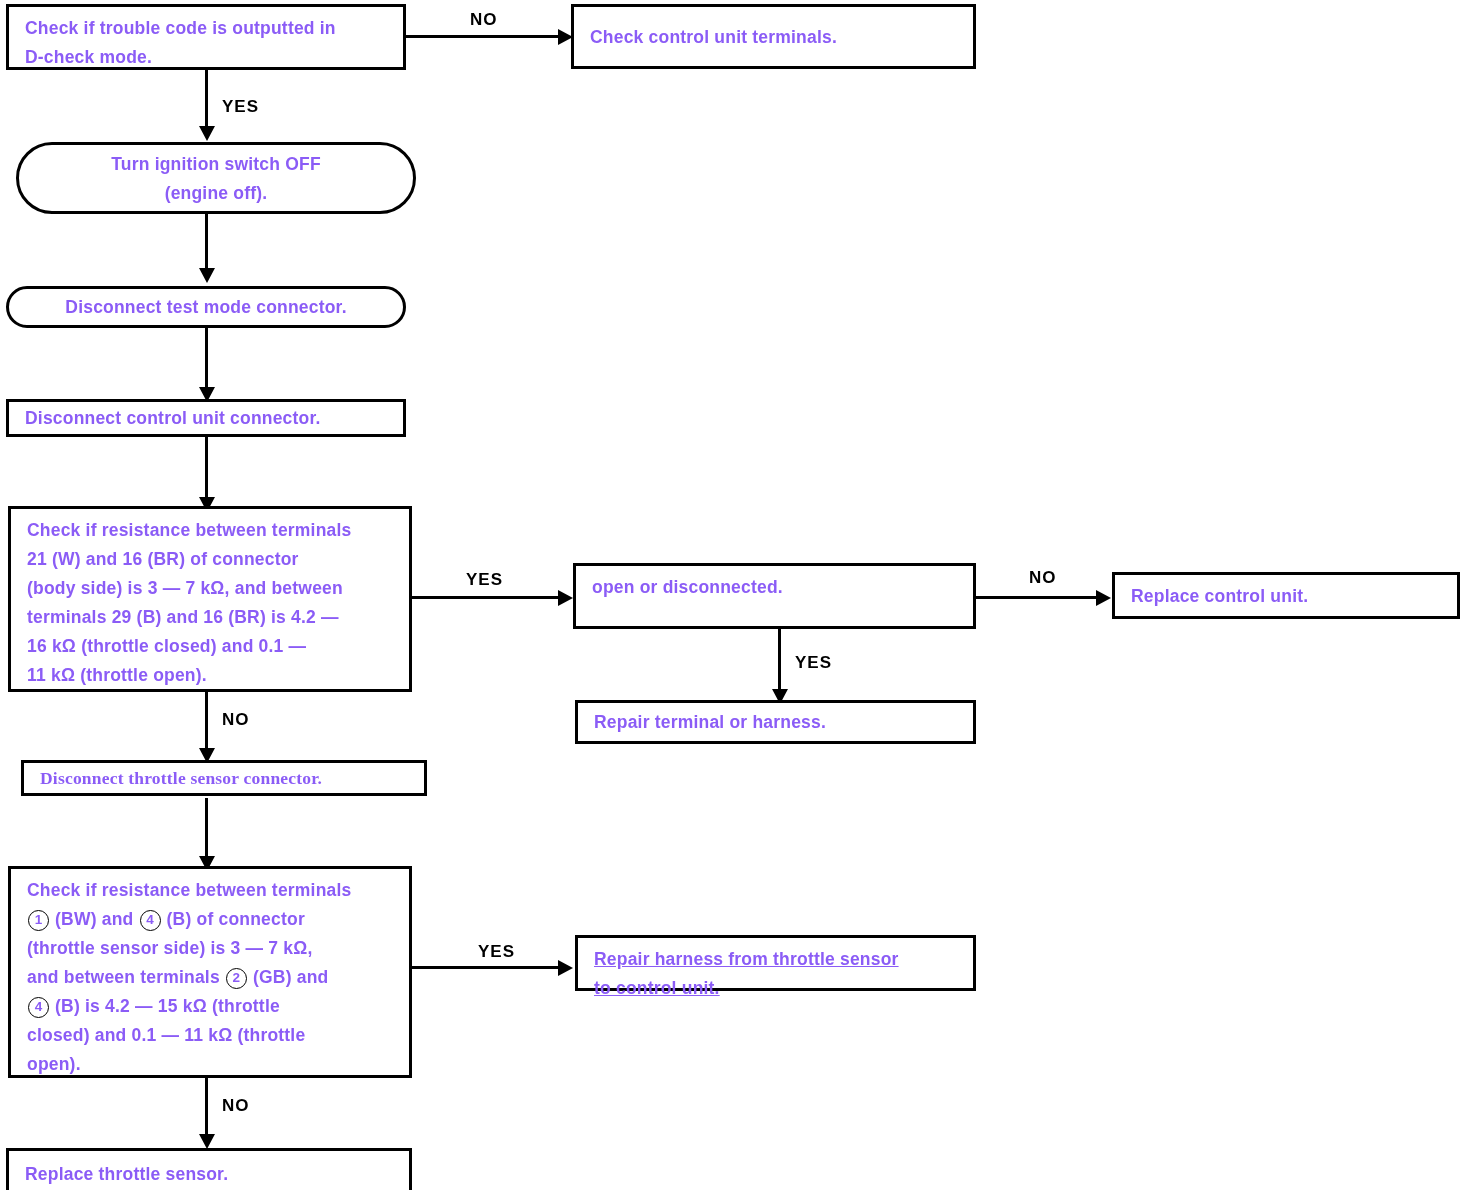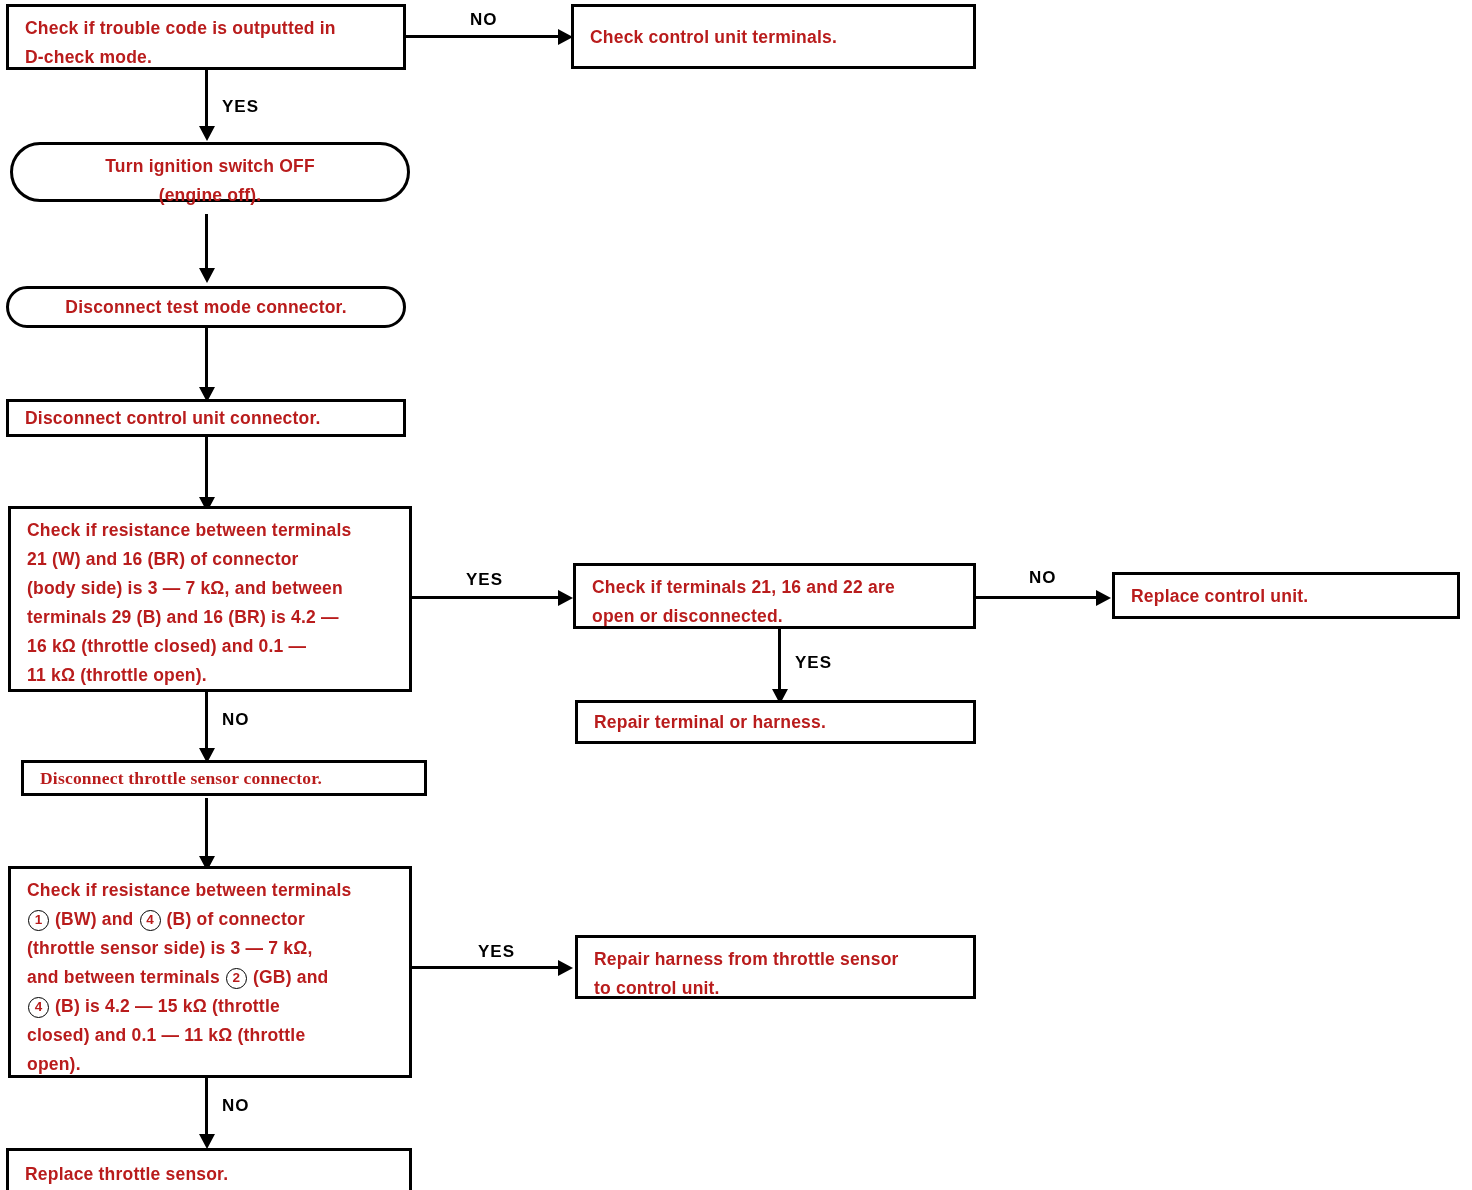--- a/index.html
+++ b/index.html
@@ -15,21 +15,21 @@
     width: 1472px;
     height: 1190px;
     background: #ffffff;
     overflow: hidden;
   }
   .node {
     position: absolute;
     box-sizing: border-box;
     border: 3px solid #000000;
     background: #ffffff;
-    color: #b91c1c;
+    color: #8b5cf6;
     font-size: 17.5px;
     font-weight: bold;
     line-height: 29px;
     letter-spacing: 0.2px;
     padding: 7px 12px 6px 16px;
   }
   .node.rounded {
     border-radius: 999px;
     text-align: center;
     padding-left: 24px;
@@ -111,21 +111,21 @@
   <div class="edge-label" style="left:470px; top:10px;">NO</div>
 
   <div class="node center-text" style="left:571px; top:4px; width:405px; height:65px;padding-left:16px;">
     <span class="line">Check control unit terminals.</span>
   </div>
 
   <div class="vline" style="left:205px; top:70px; height:62px;"></div>
   <div class="arrow-down" style="left:198.5px; top:126px;"></div>
   <div class="edge-label" style="left:222px; top:97px;">YES</div>
 
-  <div class="node rounded center-text" style="left:10px; top:142px; width:400px; height:60px;justify-content:space-between;">
+  <div class="node rounded center-text" style="left:16px; top:142px; width:400px; height:72px;">
     <span class="line">Turn ignition switch OFF</span>
     <span class="line">(engine off).</span>
   </div>
 
   <div class="vline" style="left:205px; top:214px; height:60px;"></div>
   <div class="arrow-down" style="left:198.5px; top:268px;"></div>
 
   <div class="node rounded center-text" style="left:6px; top:286px; width:400px; height:42px;">
     <span class="line">Disconnect test mode connector.</span>
   </div>
@@ -147,21 +147,20 @@
     <span class="line">terminals 29 (B) and 16 (BR) is 4.2 —</span>
     <span class="line">16 kΩ (throttle closed) and 0.1 —</span>
     <span class="line">11 kΩ (throttle open).</span>
   </div>
 
   <div class="hline" style="left:412px; top:596px; width:155px;"></div>
   <div class="arrow-right" style="left:558px; top:589.5px;"></div>
   <div class="edge-label" style="left:466px; top:570px;">YES</div>
 
   <div class="node" style="left:573px; top:563px; width:403px; height:66px;">
-    <span class="line">Check if terminals 21, 16 and 22 are</span>
     <span class="line">open or disconnected.</span>
   </div>
 
   <div class="hline" style="left:976px; top:596px; width:124px;"></div>
   <div class="arrow-right" style="left:1096px; top:589.5px;"></div>
   <div class="edge-label" style="left:1029px; top:568px;">NO</div>
 
   <div class="node center-text" style="left:1112px; top:572px; width:348px; height:47px;">
     <span class="line">Replace control unit.</span>
   </div>
@@ -192,21 +191,21 @@
     <span class="line">and between terminals <span class="circnum">2</span> (GB) and</span>
     <span class="line"><span class="circnum">4</span> (B) is 4.2 — 15 kΩ (throttle</span>
     <span class="line">closed) and 0.1 — 11 kΩ (throttle</span>
     <span class="line">open).</span>
   </div>
 
   <div class="hline" style="left:412px; top:966px; width:155px;"></div>
   <div class="arrow-right" style="left:558px; top:959.5px;"></div>
   <div class="edge-label" style="left:478px; top:942px;">YES</div>
 
-  <div class="node" style="left:575px; top:935px; width:401px; height:64px;">
+  <div class="node" style="left:575px; top:935px; width:401px; height:56px;text-decoration:underline;">
     <span class="line">Repair harness from throttle sensor</span>
     <span class="line">to control unit.</span>
   </div>
 
   <div class="vline" style="left:205px; top:1078px; height:62px;"></div>
   <div class="arrow-down" style="left:198.5px; top:1134px;"></div>
   <div class="edge-label" style="left:222px; top:1096px;">NO</div>
 
   <div class="node center-text" style="left:6px; top:1148px; width:406px; height:52px;">
     <span class="line">Replace throttle sensor.</span>

